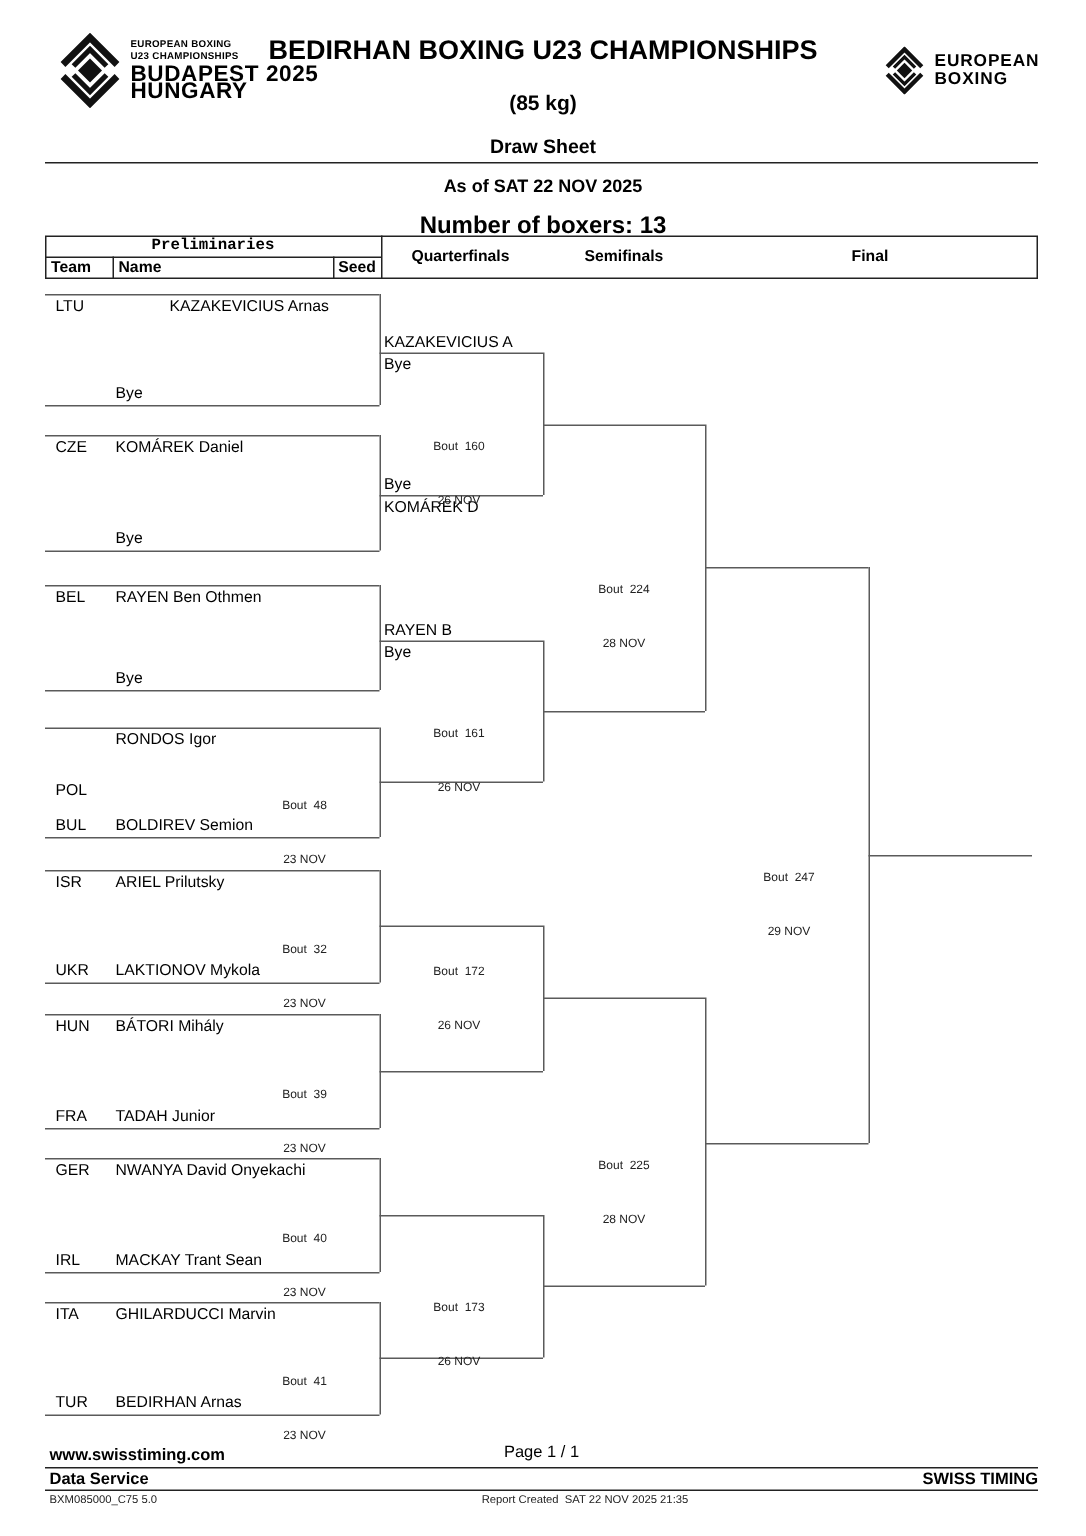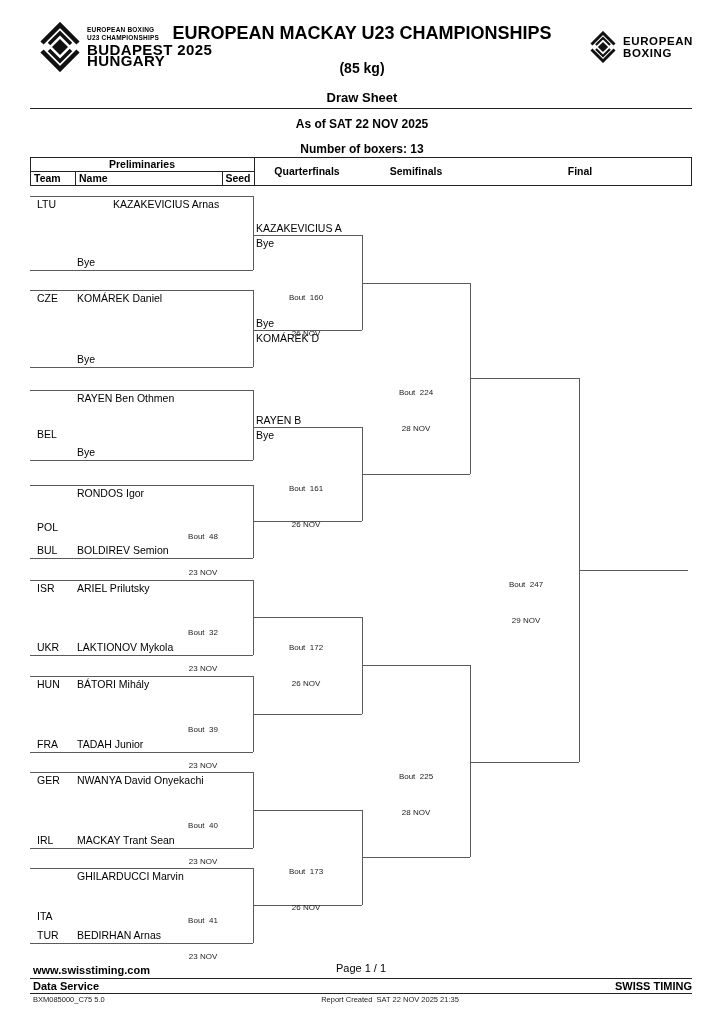--- a/index.html
+++ b/index.html
@@ -63,34 +63,34 @@
       <path d="M11 28 L22 39 L33 28" stroke-width="3.5"></path>
     </g>
     <polygon points="22,17 30,25 22,33 14,25" fill="#111"></polygon>
   </svg>
 </div>
 <div class="abs" style="left:623px; top:35px;">
   <div class="rlogo-txt">EUROPEAN</div>
   <div class="rlogo-txt">BOXING</div>
 </div>
 
-<div class="title" style="top:23px; font-size:18px;">EUROPEAN MACKAY U23 CHAMPIONSHIPS</div>
+<div class="title" style="top:23px; font-size:18px;">BEDIRHAN BOXING U23 CHAMPIONSHIPS</div>
 <div class="title" style="top:60px; font-size:14px;">(85 kg)</div>
 <div class="title" style="top:90px; font-size:13px;">Draw Sheet</div>
 <div class="hdr-rule" style="top:108px;"></div>
 <div class="title" style="top:117px; font-size:12px;">As of SAT 22 NOV 2025</div>
-<div class="title" style="top:142px; font-size:12px;">Number of boxers: 13</div>
+<div class="title" style="top:142px; font-size:16px;">Number of boxers: 13</div>
 
 <div class="tbl-border" style="left:30px; top:157px; width:662px; height:29px;"></div>
 <div class="tbl-line-v" style="left:254px; top:157px; height:29px;"></div>
 <div class="tbl-line-h" style="left:30px; top:171px; width:224px;"></div>
 <div class="tbl-line-v" style="left:75px; top:171px; height:15px;"></div>
 <div class="tbl-line-v" style="left:222px; top:171px; height:15px;"></div>
 
-<div class="cell ctr" style="left:30px; top:158px; width:224px;">Preliminaries</div>
+<div class="cell ctr" style="left:30px; top:158px; width:224px;font-family:Liberation Mono, monospace;">Preliminaries</div>
 <div class="cell" style="left:34px; top:172px;">Team</div>
 <div class="cell" style="left:79px; top:172px;">Name</div>
 <div class="cell ctr" style="left:222px; top:172px; width:32px;">Seed</div>
 <div class="cell ctr" style="left:257px; top:165px; width:100px;">Quarterfinals</div>
 <div class="cell ctr" style="left:366px; top:165px; width:100px;">Semifinals</div>
 <div class="cell ctr" style="left:530px; top:165px; width:100px;">Final</div>
 
 <div class="hl" style="left:30px; top:196px; width:223px;"></div>
 <div class="hl" style="left:30px; top:270px; width:223px;"></div>
 <div class="vl" style="left:253px; top:196px; height:74px;"></div>
@@ -101,21 +101,21 @@
 <div class="hl" style="left:30px; top:290px; width:223px;"></div>
 <div class="hl" style="left:30px; top:367px; width:223px;"></div>
 <div class="vl" style="left:253px; top:290px; height:77px;"></div>
 <div class="lbl" style="left:37px; top:292px;">CZE</div>
 <div class="lbl" style="left:77px; top:292px;">KOMÁREK Daniel</div>
 <div class="lbl" style="left:77px; top:353px;">Bye</div>
 
 <div class="hl" style="left:30px; top:390px; width:223px;"></div>
 <div class="hl" style="left:30px; top:460px; width:223px;"></div>
 <div class="vl" style="left:253px; top:390px; height:70px;"></div>
-<div class="lbl" style="left:37px; top:392px;margin-top:36px;">BEL</div>
+<div class="lbl" style="left:37px; top:392px;">BEL</div>
 <div class="lbl" style="left:77px; top:392px;">RAYEN Ben Othmen</div>
 <div class="lbl" style="left:77px; top:446px;">Bye</div>
 
 <div class="hl" style="left:30px; top:485px; width:223px;"></div>
 <div class="hl" style="left:30px; top:558px; width:223px;"></div>
 <div class="vl" style="left:253px; top:485px; height:73px;"></div>
 <div class="lbl" style="left:37px; top:487px;margin-top:34px;">POL</div>
 <div class="lbl" style="left:77px; top:487px;">RONDOS Igor</div>
 <div class="lbl" style="left:37px; top:544px;">BUL</div>
 <div class="lbl" style="left:77px; top:544px;">BOLDIREV Semion</div>
@@ -156,21 +156,21 @@
 <div class="lbl" style="left:37px; top:834px;">IRL</div>
 <div class="lbl" style="left:77px; top:834px;">MACKAY Trant Sean</div>
 <div class="bout" style="left:155px; top:796px; width:96px;">
   <div>Bout  40</div>
   <div>23 NOV</div>
 </div>
 
 <div class="hl" style="left:30px; top:868px; width:223px;"></div>
 <div class="hl" style="left:30px; top:943px; width:223px;"></div>
 <div class="vl" style="left:253px; top:868px; height:75px;"></div>
-<div class="lbl" style="left:37px; top:910px;">ITA</div>
+<div class="lbl" style="left:37px; top:870px;">ITA</div>
 <div class="lbl" style="left:77px; top:870px;">GHILARDUCCI Marvin</div>
 <div class="lbl" style="left:37px; top:929px;">TUR</div>
 <div class="lbl" style="left:77px; top:929px;">BEDIRHAN Arnas</div>
 <div class="bout" style="left:155px; top:891px; width:96px;">
   <div>Bout  41</div>
   <div>23 NOV</div>
 </div>
 
 <div class="hl" style="left:253px; top:235px; width:109px;"></div>
 <div class="hl" style="left:253px; top:330px; width:109px;"></div>

